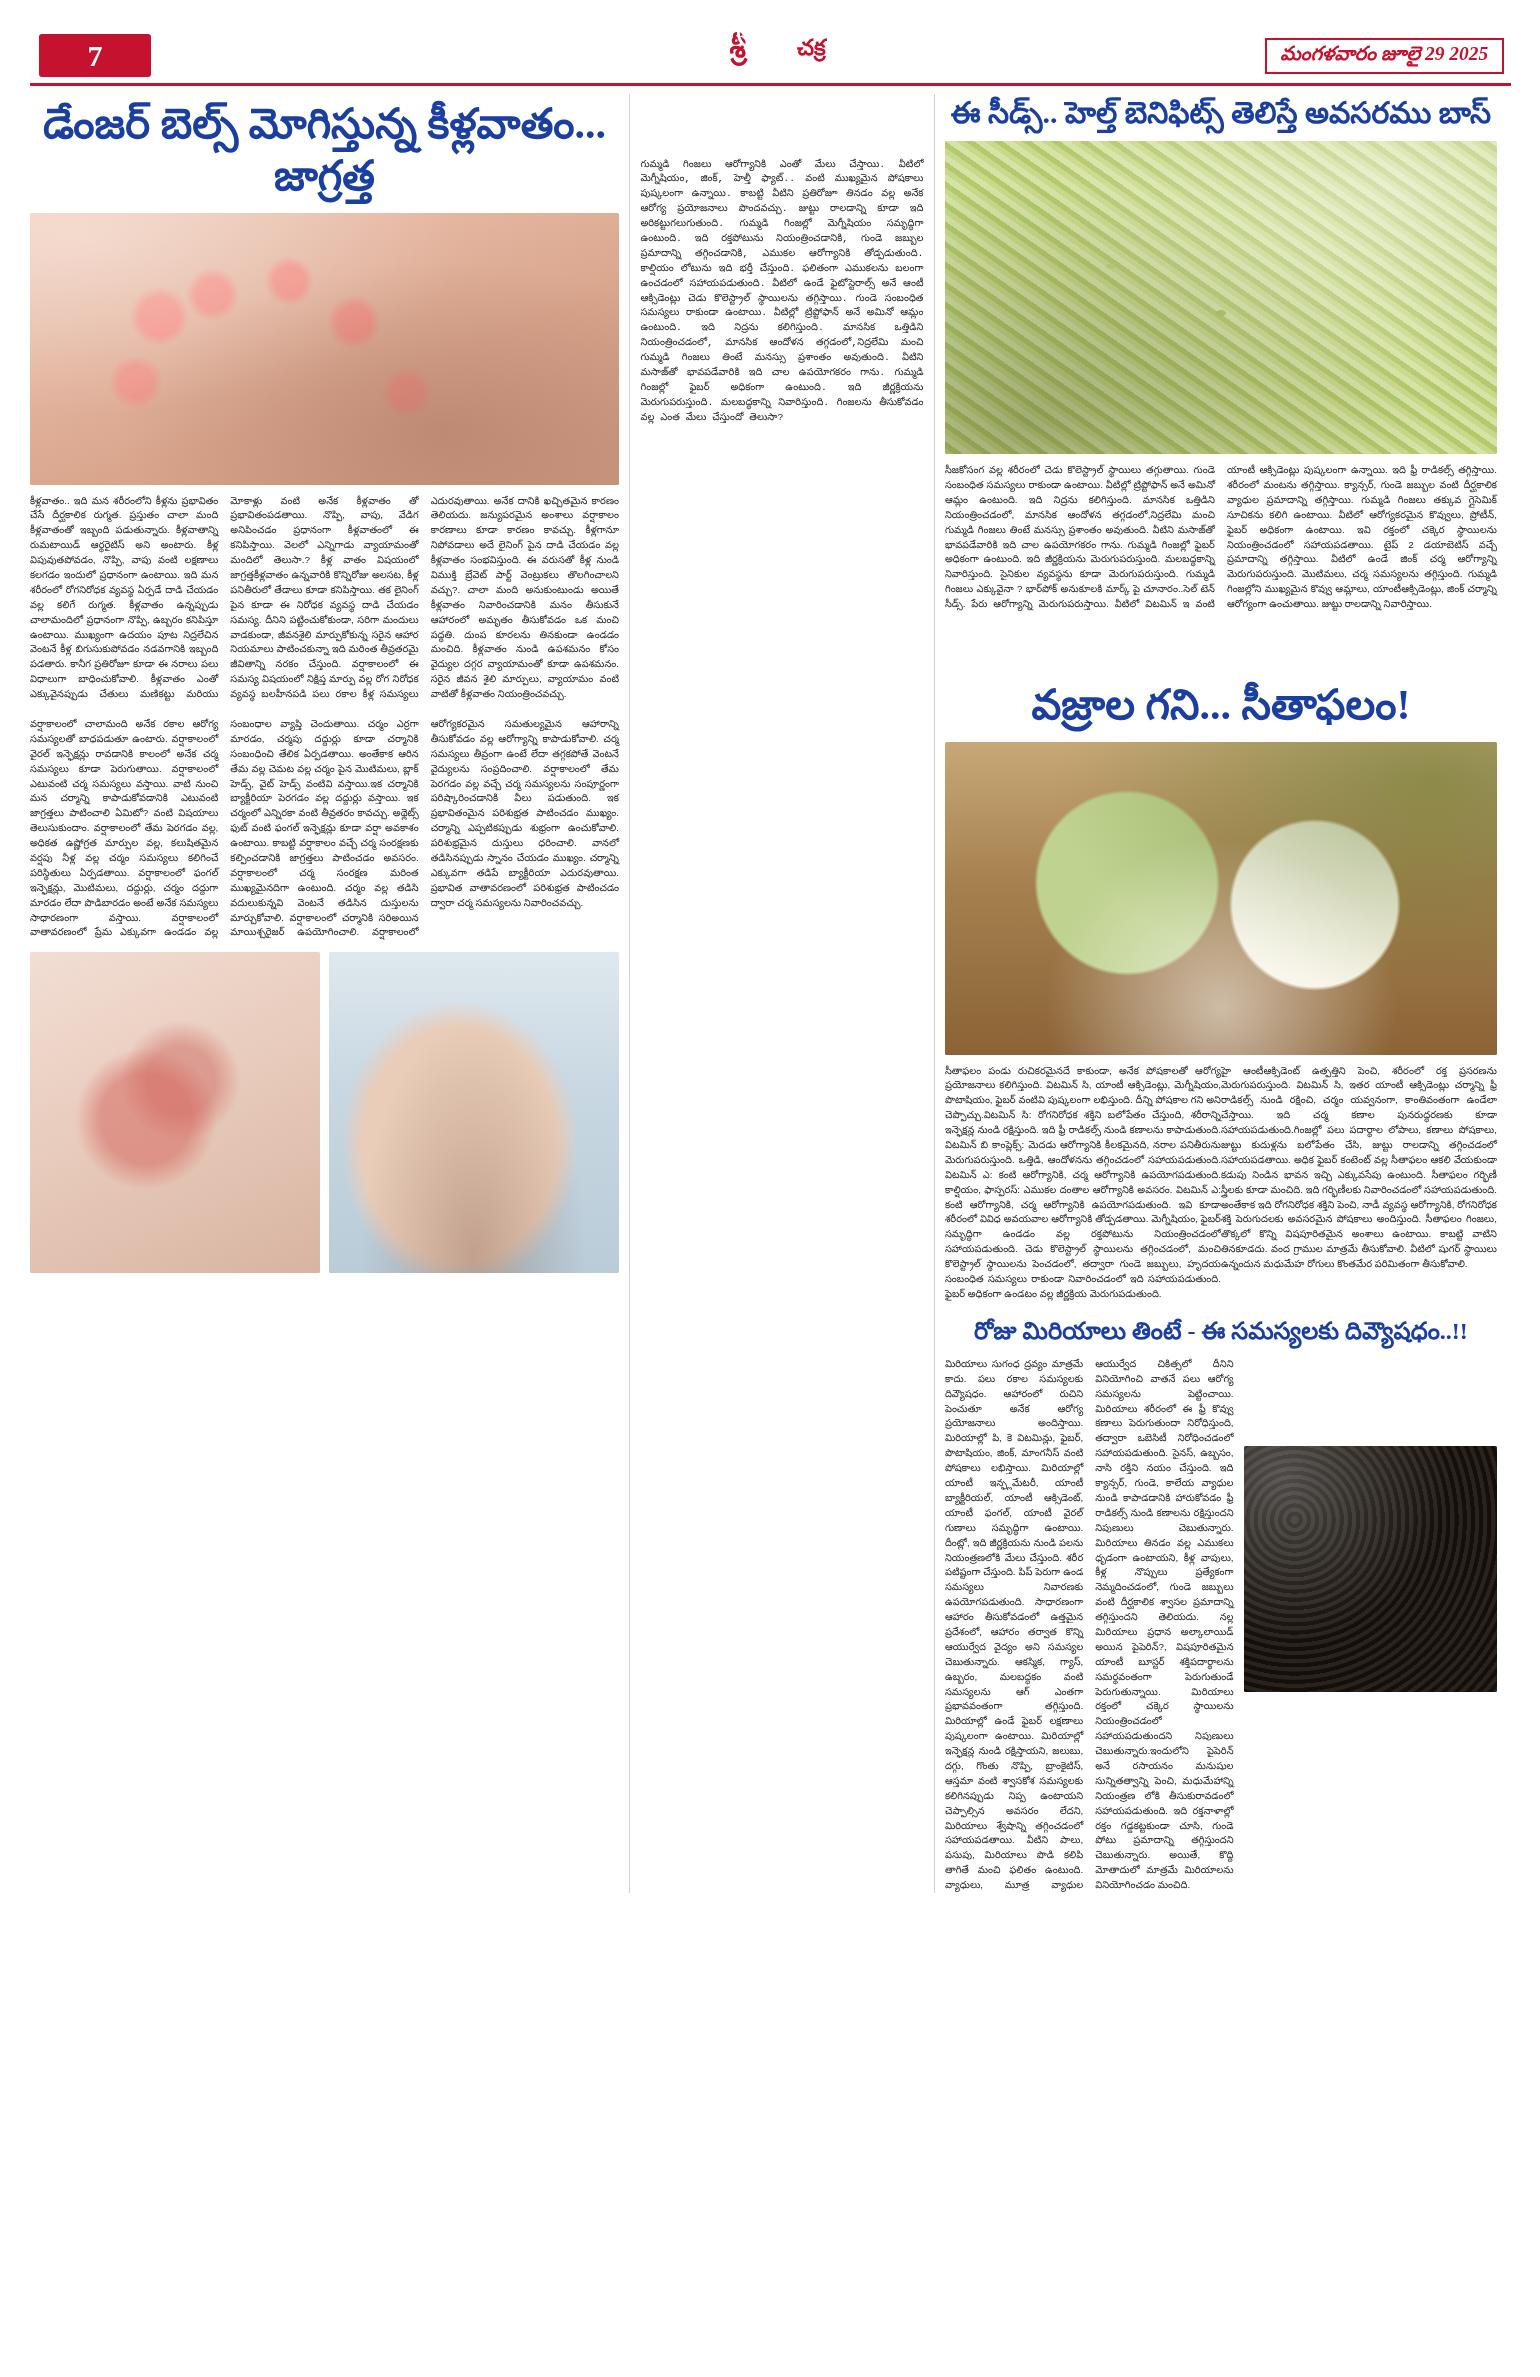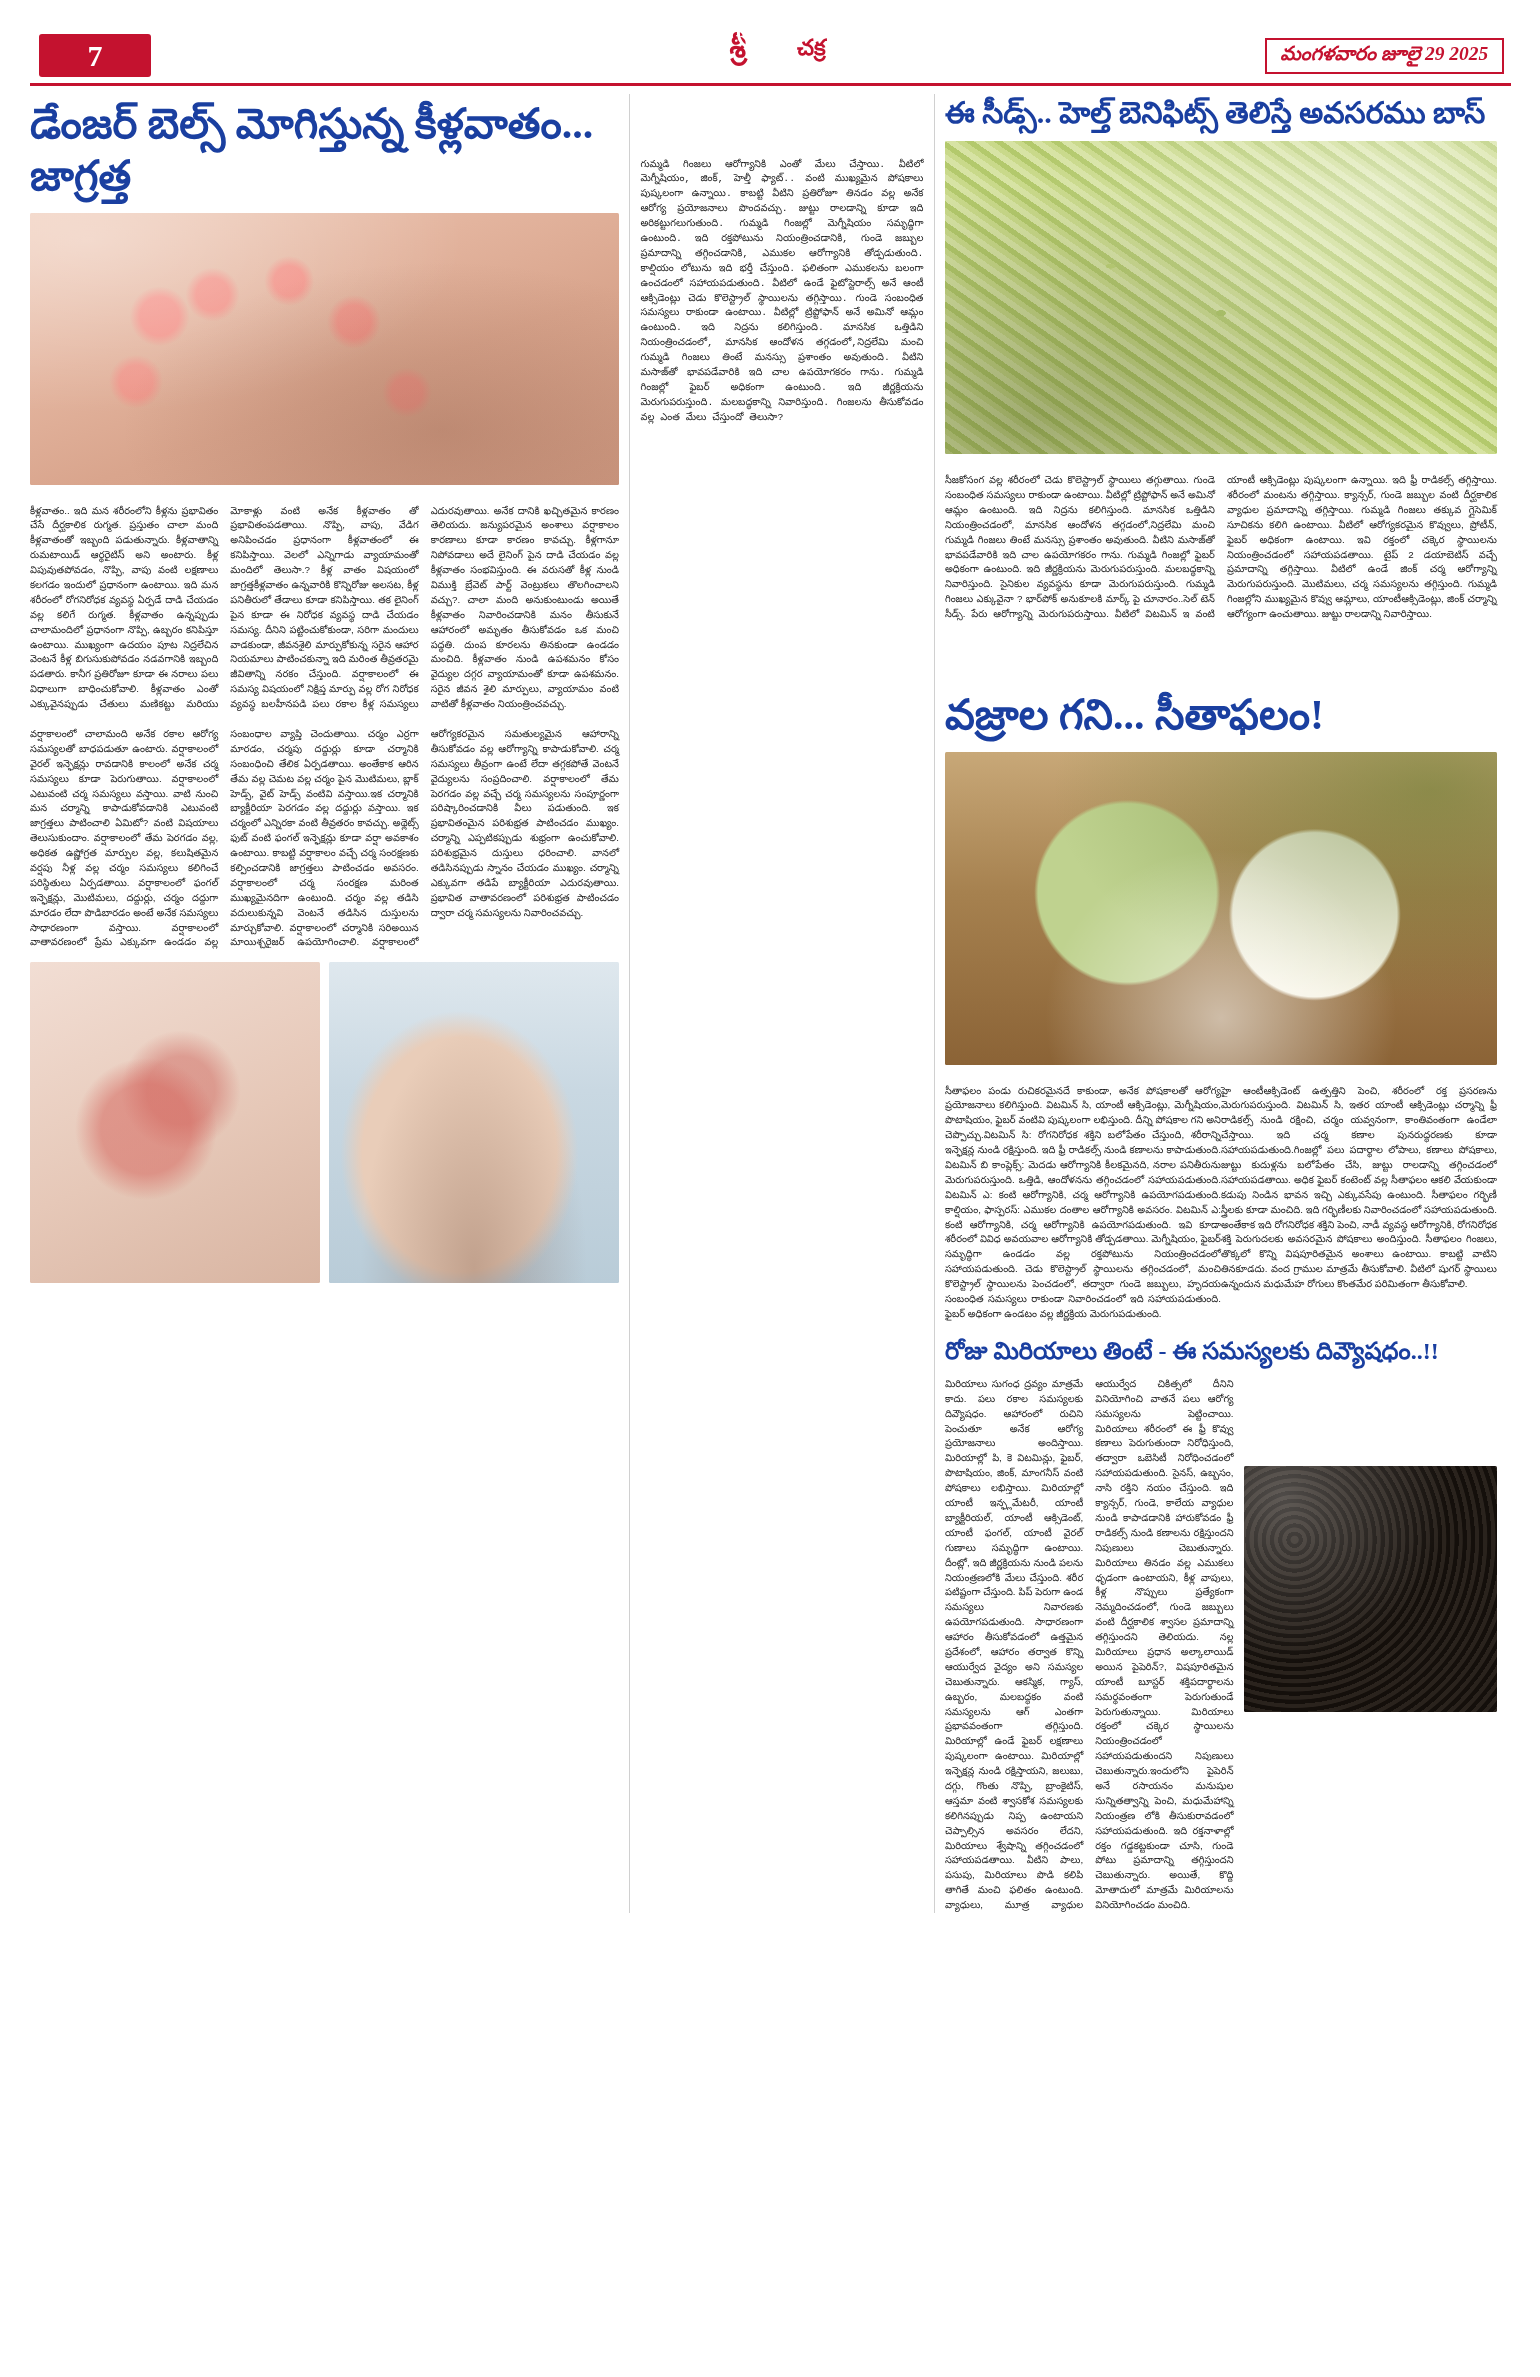--- a/index.html
+++ b/index.html
@@ -84,21 +84,21 @@
     margin-top: 4.5px;
   }
   .vrule { background: #d0d0d0; width:0.7px; }
   .colA, .colB, .colC { position: relative; }
 
   
   h1.story-head {
     color: #1a3fa0;
     font-family: "Liberation Serif", serif;
     font-weight: bold;
-    text-align:left;
+    text-align:center;
     line-height: 1.24;
     margin: 4.5px 0 10.4px 0;
   }
   .head-xl { font-size: 42px; }
   .head-lg { font-size: 36px; }
   .head-md { font-size: 30px; }
   .head-sm { font-size: 24px; }
   .head-green { color:#1f7a33; }
   .head-red { color:#c4122f; }
   .head-blue { color:#1a3fa0; }
@@ -189,21 +189,21 @@
     height: 321px;
     background:
       radial-gradient(ellipse at 45% 60%, #e9cdb9 0 97px, rgba(0,0,0,0) 119px),
       linear-gradient(180deg,#dfe8ee 0%, #c9d8e2 40%, #b9ccd8 100%);
     position:relative; overflow:hidden;
   }
   .img-foot::after{
     content:""; position:absolute; inset:0;
     background: radial-gradient(ellipse at 50% 95%, rgba(120,80,60,.35), rgba(0,0,0,0) 55%);
   }
-  .two-img { display:grid; grid-template-columns: 1fr 1fr; gap: 9px; } .mt12{margin-top:19px;} .mt16{margin-top:12px;} .mt20{margin-top:15px;}
+  .two-img { display:grid; grid-template-columns: 1fr 1fr; gap: 9px; } .mt12{margin-top:9px;} .mt16{margin-top:12px;} .mt20{margin-top:15px;}
   .split-2 { display:grid; grid-template-columns: 1fr 1fr; gap:0; }
 </style>
 </head>
 <body>
 
 <div class="page">
 
   <div class="masthead">
     <div class="page-num-box">
       <span>7</span>

